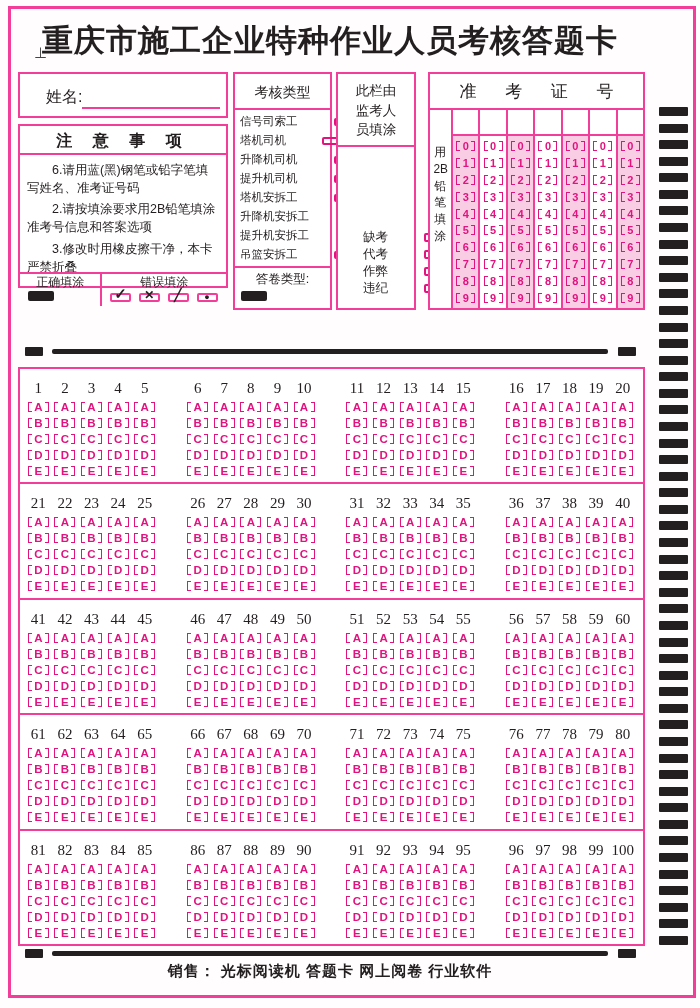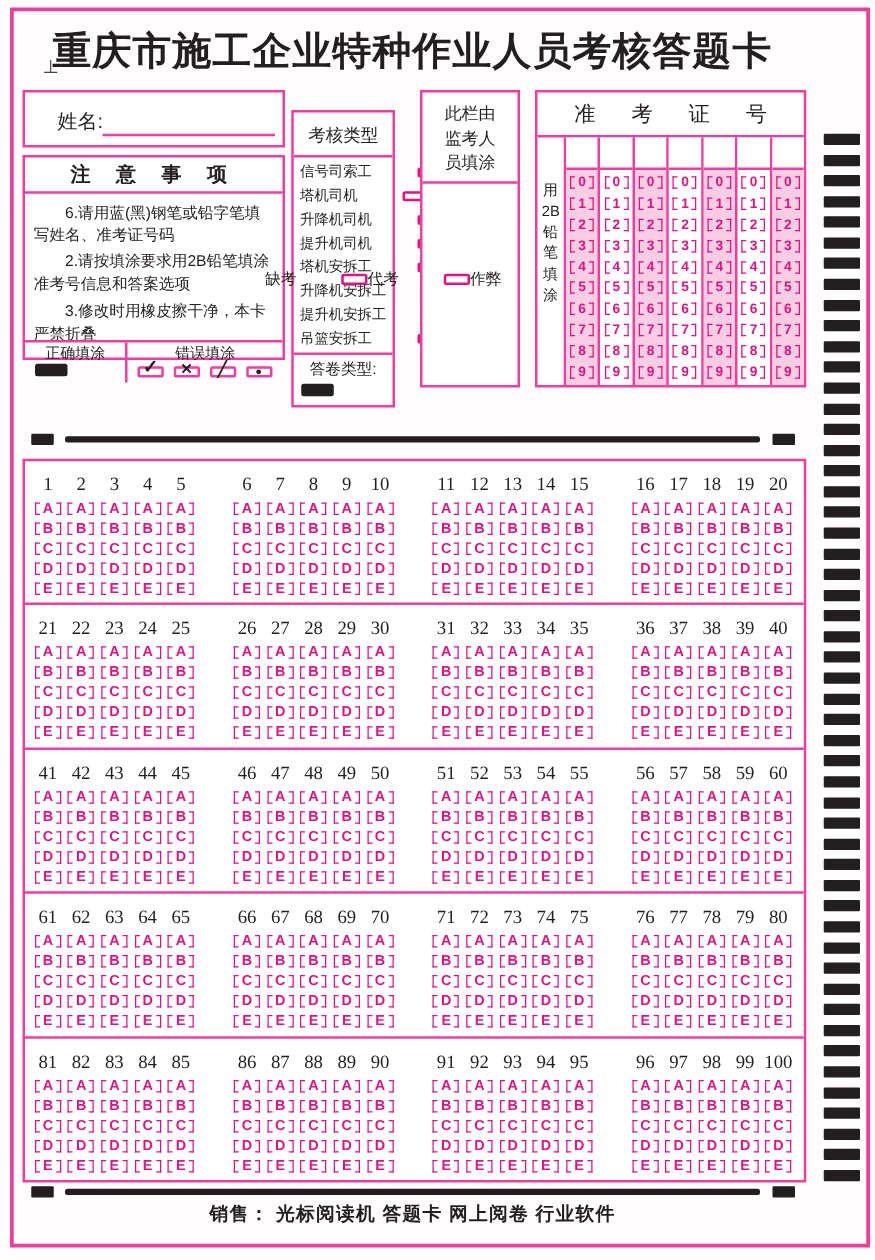--- a/index.html
+++ b/index.html
@@ -32,34 +32,34 @@
   .nf-cell.correct .filled-black{align-self:flex-start; margin-left:8px; margin-top:1px;}
   .wrong-marks{display:flex; gap:8px; margin-top:3px;}
   .err{position:relative; width:21px; height:9px; border:2px solid var(--pink); border-radius:2px; display:inline-block;}
   .err b{position:absolute; color:var(--ink); font-weight:bold; line-height:1;}
   .m-check b{font-size:15px; left:2px; top:-9px;}
   .m-cross b{font-size:12px; left:3px; top:-6px;}
   .m-slash b{font-size:12px; left:4px; top:-6px;}
   .m-dot b{font-size:9px; left:5px; top:-2px;}
 
   
-  .type-box{left:233px; top:88px; width:83px; height:238px;}
+  .type-box{left:233px; top:72px; width:99px; height:238px;}
   .box-header{height:36px; line-height:36px; text-align:center; font-size:14px; border-bottom:2px solid var(--pink);}
   .type-list{height:156px; display:flex; flex-direction:column; justify-content:space-around; padding:2px 5px;}
   .t-row{display:flex; justify-content:space-between; align-items:center;gap:36px;}
   .t-lab{font-size:11.5px; white-space:nowrap;}
   .slot{width:19px; height:8px; border:2px solid var(--bubble); border-radius:2px; flex:0 0 auto;}
   .paper-type{border-top:2px solid var(--pink); height:40px; padding:3px 6px 0 6px;}
   .paper-type .pt-lab{font-size:12.5px; text-align:center;}
   .paper-type .filled-black{margin-top:3px;}
 
   
   .invig-box{left:336px; top:72px; width:80px; height:238px;}
   .invig-header{padding:7px 0 5px 0; text-align:center; font-size:13.5px; line-height:1.45; border-bottom:2px solid var(--pink);}
-  .invig-list{flex:1; display:flex; flex-direction:row; justify-content:center; padding:4px 25px; height:154px;}
+  .invig-list{flex:1; display:flex; flex-direction:column; justify-content:flex-end; padding:4px 25px; height:154px;}
   .invig-list .t-lab{font-size:12.5px;}
   .invig-list .slot{width:21px; height:9px;}
 
   
   .ticket-box{left:428px; top:72px; width:217px; height:238px; display:flex; flex-direction:column;}
   .ticket-title{font-size:17px; letter-spacing:12px; padding-left:12px; height:36px; line-height:36px;}
   .ticket-body{flex:1; display:flex;}
   .ticket-side{width:21px; display:flex; flex-direction:column; align-items:center; justify-content:flex-start; padding-top:36px; gap:3px;}
   .ticket-side span{font-size:12.5px; line-height:1.1; transform:scale(0.95);}
   .ticket-cols{flex:1; display:flex;}

